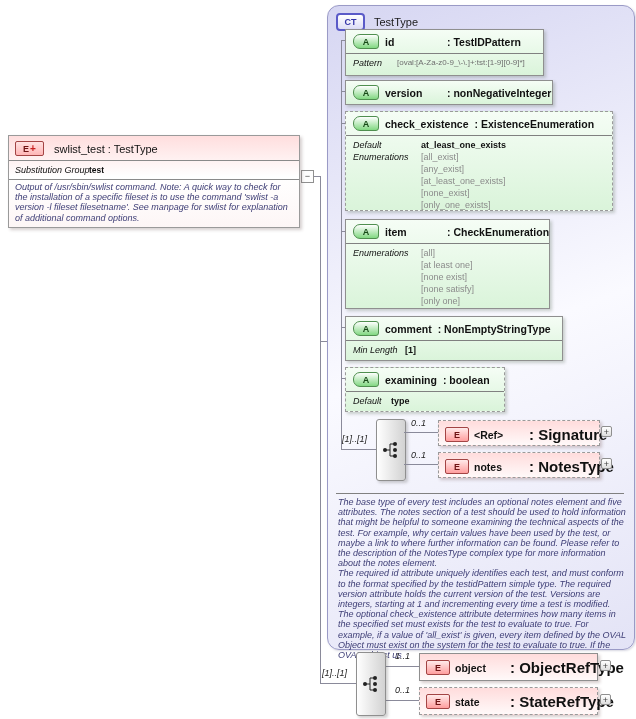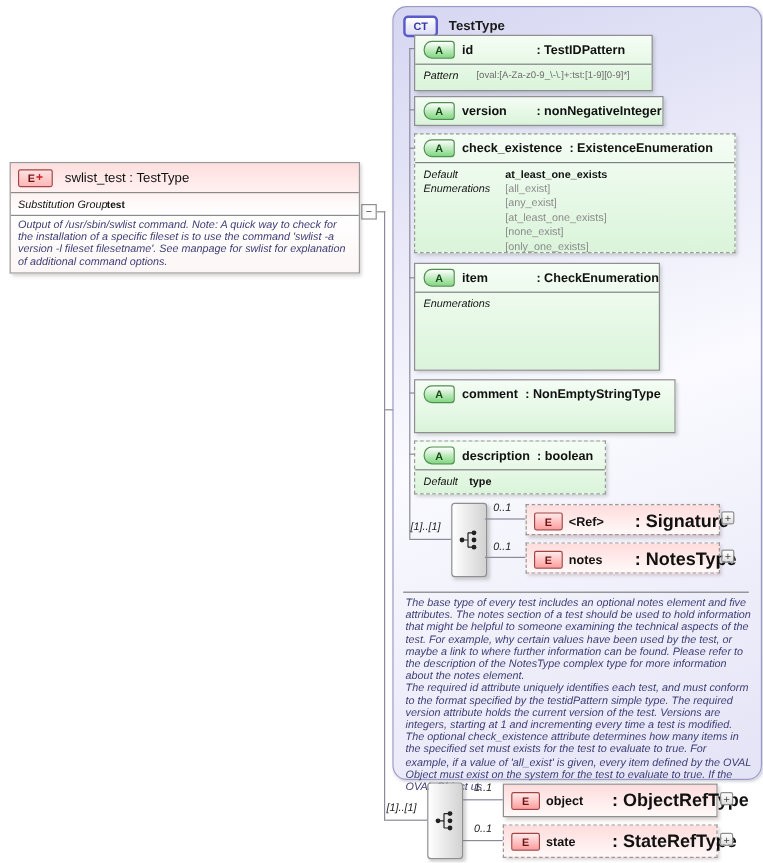--- a/index.html
+++ b/index.html
@@ -8,21 +8,21 @@
   .ln{position:absolute;background:#8a8a9a;}
   
   .ct-box{position:absolute;left:327px;top:5px;width:306px;height:643px;
           border:1px solid #9a9ac6;border-radius:12px;
           background:linear-gradient(160deg,#d6d6f2 0%,#fafaff 52%,#e3e3f6 100%);
           box-shadow:1px 1px 2px rgba(100,100,140,.25);}
   .ct-header{position:absolute;left:8px;top:7px;display:flex;align-items:center;gap:9px;}
   .ct-badge{display:inline-flex;align-items:center;justify-content:center;width:25px;height:14px;
             border:2px solid #5a5ac8;border-radius:4px;background:linear-gradient(#ffffff,#dcdcf6);
             font-size:9px;font-weight:bold;color:#3434a8;}
-  .ct-title{font-size:11px;font-weight:bold;color:#1a1a1a;}
+  .ct-title{font-size:11px;font-weight:normal;color:#1a1a1a;}
   
   .attr-box{position:absolute;background:linear-gradient(to bottom,#f5fdf5,#daf4da);
             border:1px solid #8f8f8f;box-shadow:2px 2px 3px rgba(90,110,90,.3);}
   .attr-box.optional{border-style:dashed;border-color:#9a9a9a;}
   .box-header{display:flex;align-items:center;gap:6px;padding:4px 5px 4px 7px;}
   .a-badge{display:inline-flex;align-items:center;justify-content:center;flex:0 0 24px;width:24px;height:13px;
            border:1px solid #4f8f4f;border-radius:7px 3px 3px 7px;
            background:linear-gradient(#ffffff,#82d882);font-size:9px;font-weight:bold;color:#174a17;}
   .m-name{font-size:10.5px;font-weight:bold;color:#111;min-width:56px;white-space:nowrap;}
   .m-type{font-size:10.5px;font-weight:bold;color:#111;white-space:nowrap;}
@@ -165,35 +165,46 @@
     <div class="attr-box" style="left:17px;top:213px;width:203px;height:88px">
       <div class="box-header">
         <span class="a-badge">A</span>
         <span class="m-name">item</span>
         <span class="m-type">: CheckEnumeration</span>
       </div>
       <div class="facets">
         <div class="lblcol" style="width:68px">
           <span class="flabel">Enumerations</span>
         </div>
+        <div class="valcol">
+          <span class="fval muted">[all]</span>
+          <span class="fval muted">[at least one]</span>
+          <span class="fval muted">[none exist]</span>
+          <span class="fval muted">[none satisfy]</span>
+          <span class="fval muted">[only one]</span>
+        </div>
       </div>
     </div>
 
     <div class="attr-box" style="left:17px;top:310px;width:216px;height:43px">
       <div class="box-header">
         <span class="a-badge">A</span>
         <span class="m-name" style="min-width:0">comment</span>
         <span class="m-type">: NonEmptyStringType</span>
       </div>
+      <div class="facets">
+        <span class="flabel" style="width:52px">Min Length</span>
+        <span class="fval bold">[1]</span>
+      </div>
     </div>
 
     <div class="attr-box optional" style="left:17px;top:361px;width:158px;height:43px">
       <div class="box-header">
         <span class="a-badge">A</span>
-        <span class="m-name" style="min-width:0">description</span>
+        <span class="m-name" style="min-width:0">examining</span>
         <span class="m-type">: boolean</span>
       </div>
       <div class="facets">
         <span class="flabel" style="width:38px">Default</span>
         <span class="fval bold">type</span>
       </div>
     </div>
 
     <span class="occ-label" style="left:14px;top:428px">[1]..[1]</span>
     <div class="seq-box" style="left:48px;top:413px;width:28px;height:60px">

